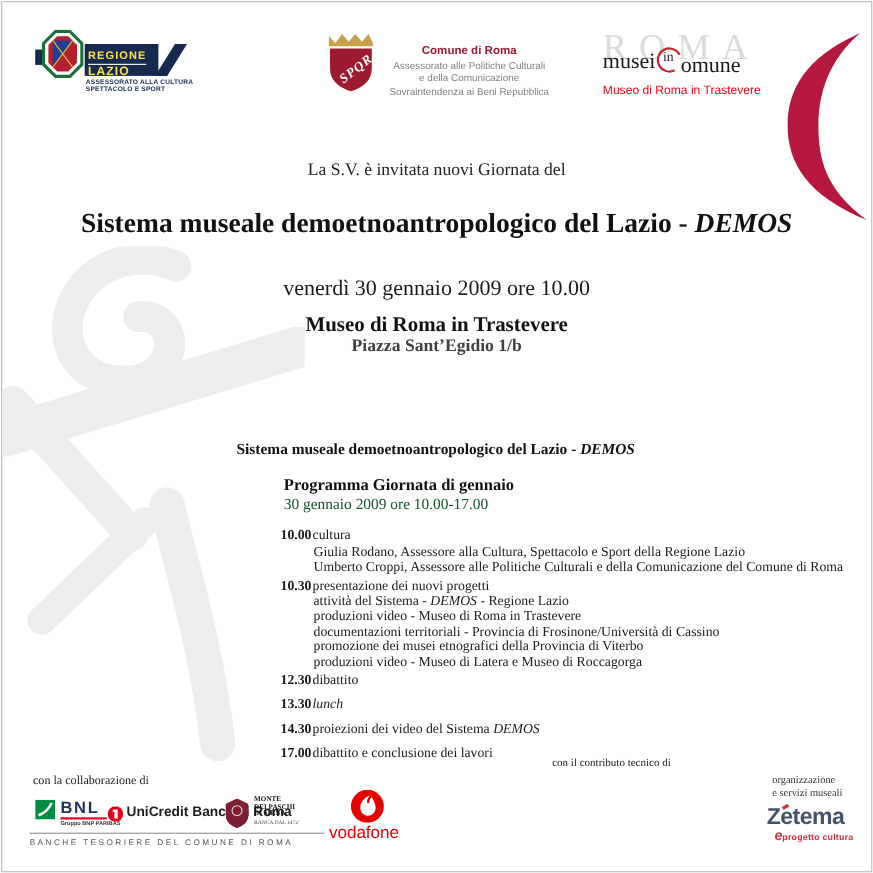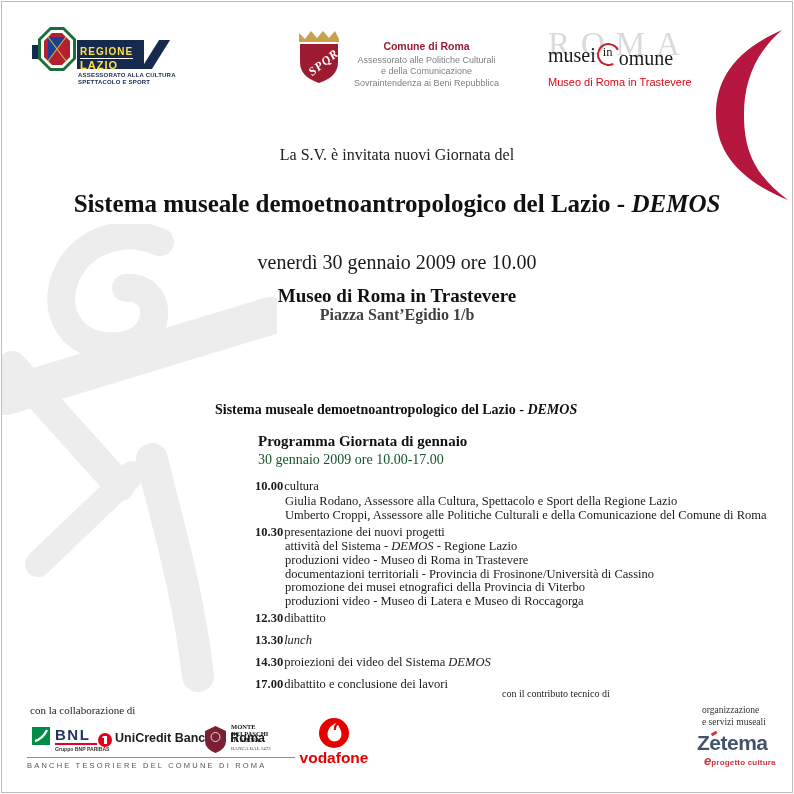--- a/index.html
+++ b/index.html
@@ -58,21 +58,21 @@
   .bnl-group{position:absolute;left:23px;top:21px;font-size:6px;font-weight:bold;color:#333;white-space:nowrap;transform:scale(.85);transform-origin:left top;}
   #unicredit{left:96px;top:729px;width:110px;height:20px;}
   .uc-name{position:absolute;left:17px;top:0px;font-size:12.5px;font-weight:bold;color:#1d1d1b;white-space:nowrap;}
   #mps{left:203px;top:722px;width:90px;height:32px;}
   .mps-text{position:absolute;left:26px;top:0;line-height:6.5px;color:#111;}
   .mps-l{font-size:6.5px;font-weight:bold;}
   .mps-l4{font-size:5px;color:#444;margin-top:2px;}
   .banche-rule{left:25px;top:755px;width:268px;height:1px;background:#8f8f8f;}
   .banche{left:25px;top:759px;font-size:7.5px;letter-spacing:2.2px;color:#565656;white-space:nowrap;}
   #vodafone-icon{left:317px;top:716px;}
-  .voda-word{left:297px;top:747px;width:70px;text-align:center;font-size:15.5px;font-weight:bold;color:#e60000;}
+  .voda-word{left:297px;top:747px;width:70px;font-size:15.5px;font-weight:normal;color:#e60000;}
   .tech{left:458px;top:686px;font-size:10px;color:#222;margin-left:42px;}
   .repubblica{left:459px;top:722px;font-size:25px;font-weight:bold;color:#000;letter-spacing:-.5px;}
   .org{left:700px;font-size:9.5px;color:#333;}
   #zetema{left:695px;top:729px;width:90px;height:38px;}
   .zt-main{font-size:21px;font-weight:bold;color:#44536a;letter-spacing:-.5px;font-family:"Liberation Sans","DejaVu Sans",sans-serif;}
   .zt-e{position:relative;display:inline-block;}
   .zt-accent{position:absolute;left:2px;top:1px;width:6px;height:2.5px;background:#cf3341;transform:rotate(-30deg);}
   .zt-sub{position:absolute;left:7px;top:20px;color:#cf3341;white-space:nowrap;}
   .zt-swoosh{font-size:13px;font-weight:bold;font-style:italic;}
   .zt-pc{font-size:8px;font-weight:bold;letter-spacing:.2px;}

